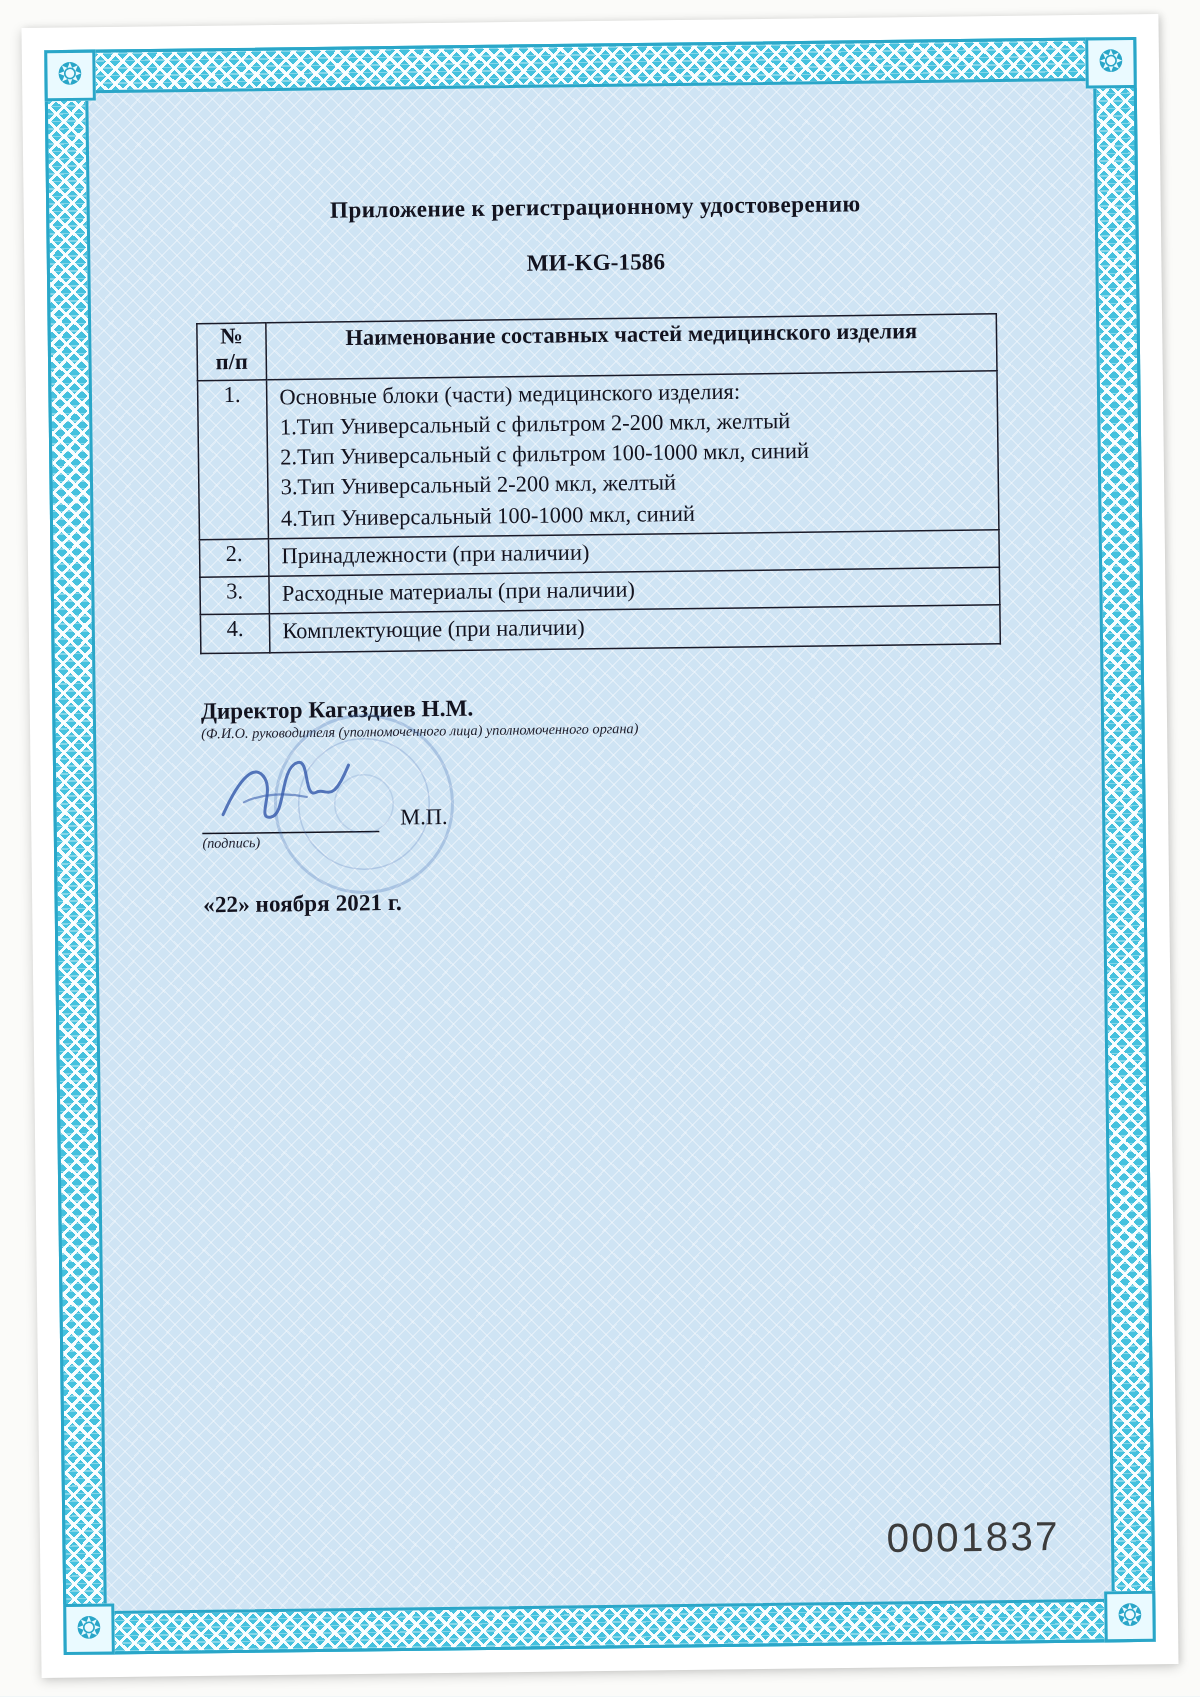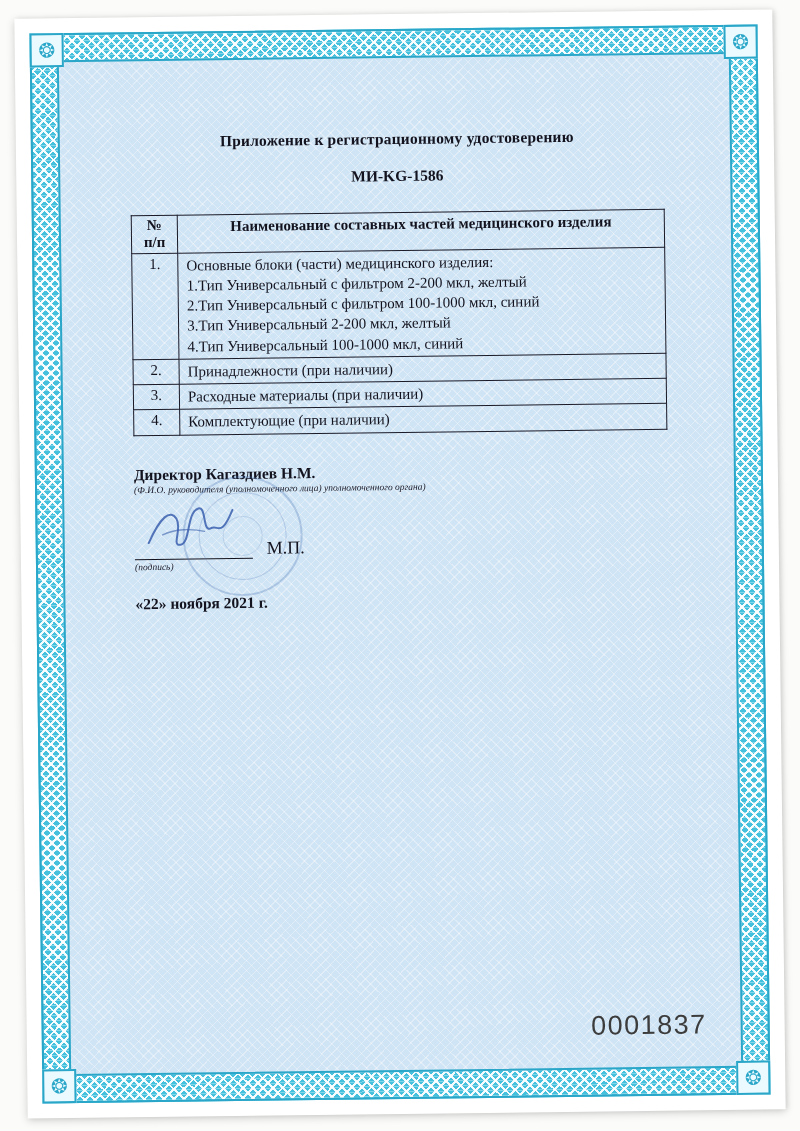--- a/index.html
+++ b/index.html
@@ -150,21 +150,21 @@
     align-items: flex-end;
     gap: 14px;
   }
   .sig-line {
     display: inline-block;
     width: 118px;
     border-bottom: 1.3px solid #13131f;
     height: 16px;
   }
   .mp {
-    font-size: 18px;
+    font-size: 15px;
   }
   .sig-caption2 {
     font-size: 9.5px;
     font-style: italic;
     margin-top: 2px;
     color: #20202e;
   }
   .date-line {
     margin-top: 16px;
     font-weight: bold;

